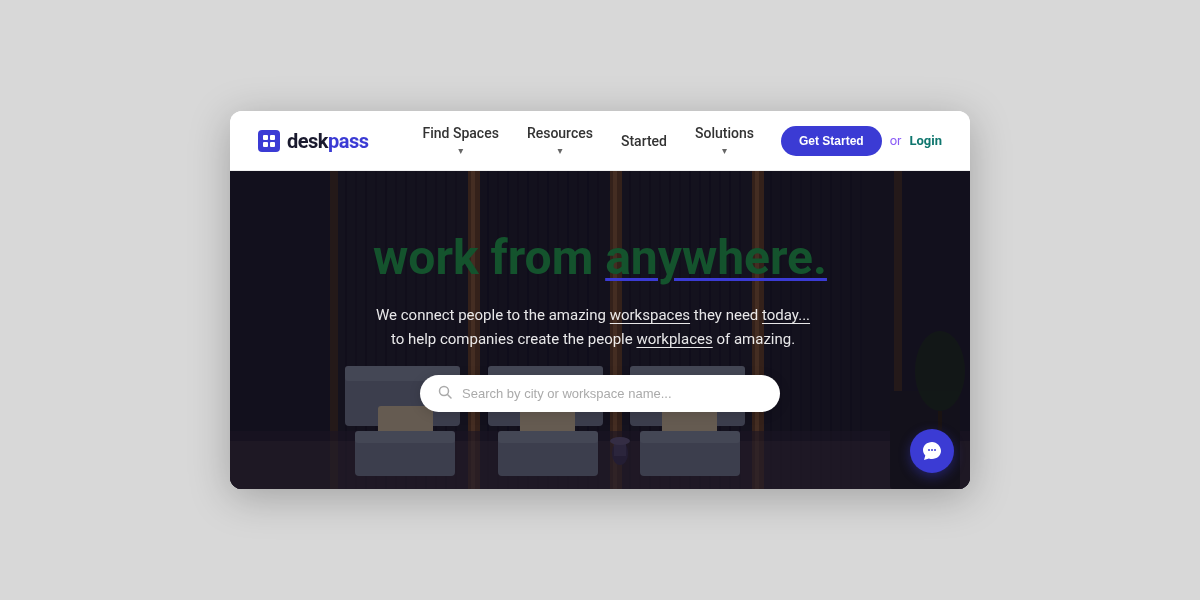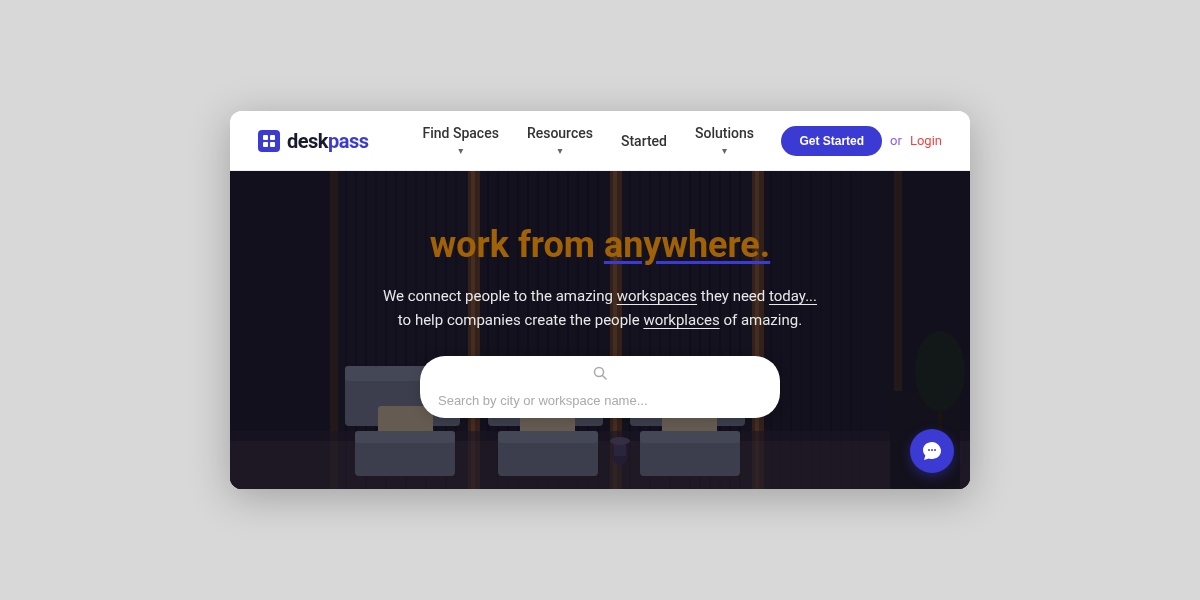--- a/index.html
+++ b/index.html
@@ -94,24 +94,24 @@
       font-weight: 600;
       cursor: pointer;
     }
 
     .or-login {
       font-size: 13px;
       color: #8b5cf6;
     }
 
     .login-link {
-      color: #ef4444;
+      color: #0f766e;
       text-decoration: none;
       font-size: 13px;
-      font-weight: 400;
+      font-weight: 700;
     }
 
     
     .hero {
       position: relative;
       height: 318px;
       overflow: hidden;
       display: flex;
       align-items: center;
       justify-content: center;
@@ -144,23 +144,23 @@
 
     .hero-content {
       position: relative;
       z-index: 5;
       text-align: center;
       color: #fff;
       padding: 20px;
     }
 
     .hero-title {
-      font-size: 36px;
+      font-size: 48px;
       font-weight: 700;
-      color: #a16207;
+      color: #14532d;
       line-height: 1.1;
       margin-bottom: 18px;
     }
 
     .hero-title-highlight {
       text-decoration: underline;
       text-decoration-color: #3b3bd4;
       text-underline-offset: 4px;
       text-decoration-thickness: 3px;
     }
@@ -181,21 +181,20 @@
     .search-bar {
       display: flex;
       align-items: center;
       background: #fff;
       border-radius: 25px;
       padding: 10px 18px;
       gap: 10px;
       max-width: 360px;
       margin: 16px auto;
       box-shadow: 0 2px 12px rgba(0,0,0,0.15);
-      flex-direction: column;
     }
 
     .search-icon-svg {
       color: #999;
       font-size: 14px;
       flex-shrink: 0;
     }
 
     .search-input {
       border: none;

